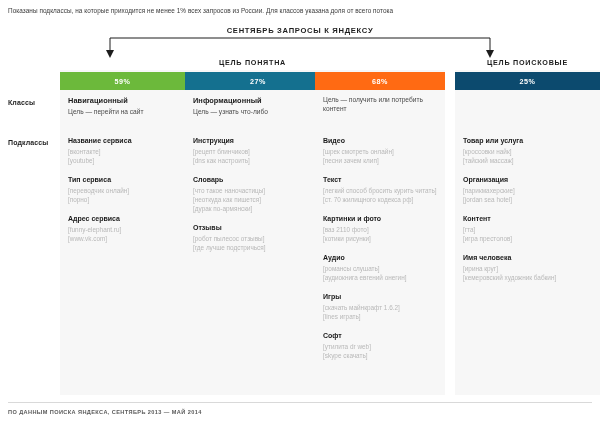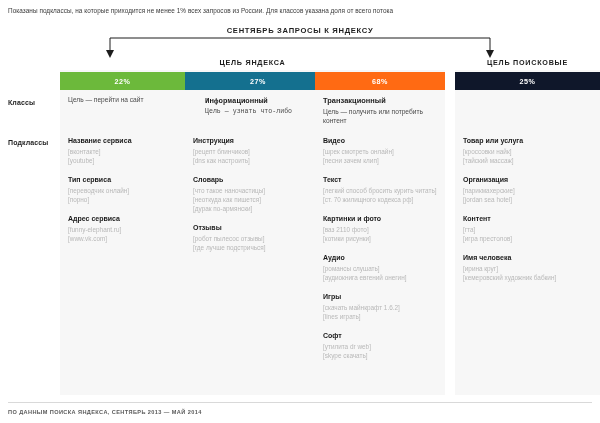--- a/index.html
+++ b/index.html
@@ -165,51 +165,51 @@
       <path d="M110 14 H490"></path>
       <path d="M110 14 V28"></path>
       <path d="M490 14 V28"></path>
     </g>
     <polygon points="110,34 106,26 114,26" fill="#1d1d1d"></polygon>
     <polygon points="490,34 486,26 494,26" fill="#1d1d1d"></polygon>
   </svg>
 </div>
 <div class="bracket-title">СЕНТЯБРЬ ЗАПРОСЫ К ЯНДЕКСУ</div>
 
-<div class="grouplabel" id="grp-clear" style="left:60px; width:385px;">ЦЕЛЬ ЯНДЕКСА</div>
+<div class="grouplabel" id="grp-clear" style="left:60px; width:385px;">ЦЕЛЬ ПОНЯТНА</div>
 <div class="grouplabel" id="grp-unclear" style="left:455px; width:145px;">ЦЕЛЬ ПОИСКОВЫЕ</div>
 
 <div class="panel" id="panel-clear"></div>
 <div class="panel" id="panel-unclear"></div>
 
 <div class="colbar" id="bar-0" style="left:60px;  width:125px; background:#6cb93b;">
-  <span>22%</span>
+  <span>59%</span>
 </div>
 <div class="colbar" id="bar-1" style="left:185px; width:146px; background:#14708f;">
   <span>27%</span>
 </div>
 <div class="colbar" id="bar-2" style="left:315px; width:130px; background:#ff6a13;">
   <span>68%</span>
 </div>
-<div class="colbar" id="bar-3" style="left:455px; width:145px; background:#0f172a;">
+<div class="colbar" id="bar-3" style="left:455px; width:145px; background:#0c4a6e;">
   <span>25%</span>
 </div>
 
 <div class="rowlabel" id="label-classes">Классы</div>
 <div class="rowlabel" id="label-subclasses">Подклассы</div>
 
 <div class="col" style="left:68px; width:110px;">
+  <div class="class-name">Навигационный</div>
   <div class="class-goal">Цель — перейти на сайт</div>
 </div>
-<div class="col" style="left:205px; width:115px;font-family:Liberation Mono, monospace;">
+<div class="col" style="left:193px; width:115px;">
   <div class="class-name">Информационный</div>
   <div class="class-goal">Цель — узнать что-либо</div>
 </div>
 <div class="col" style="left:323px; width:112px;">
-  <div class="class-name">Транзакционный</div>
   <div class="class-goal">Цель — получить или потребить контент</div>
 </div>
 <div class="col" style="left:463px; width:130px;">
   <div class="class-name"></div>
   <div class="class-goal"></div>
 </div>
 
 <div class="subs" id="subs-0" style="left:68px;  width:112px;">
     <div class="sub-group">
       <div class="sub-title">Название сервиса</div>

